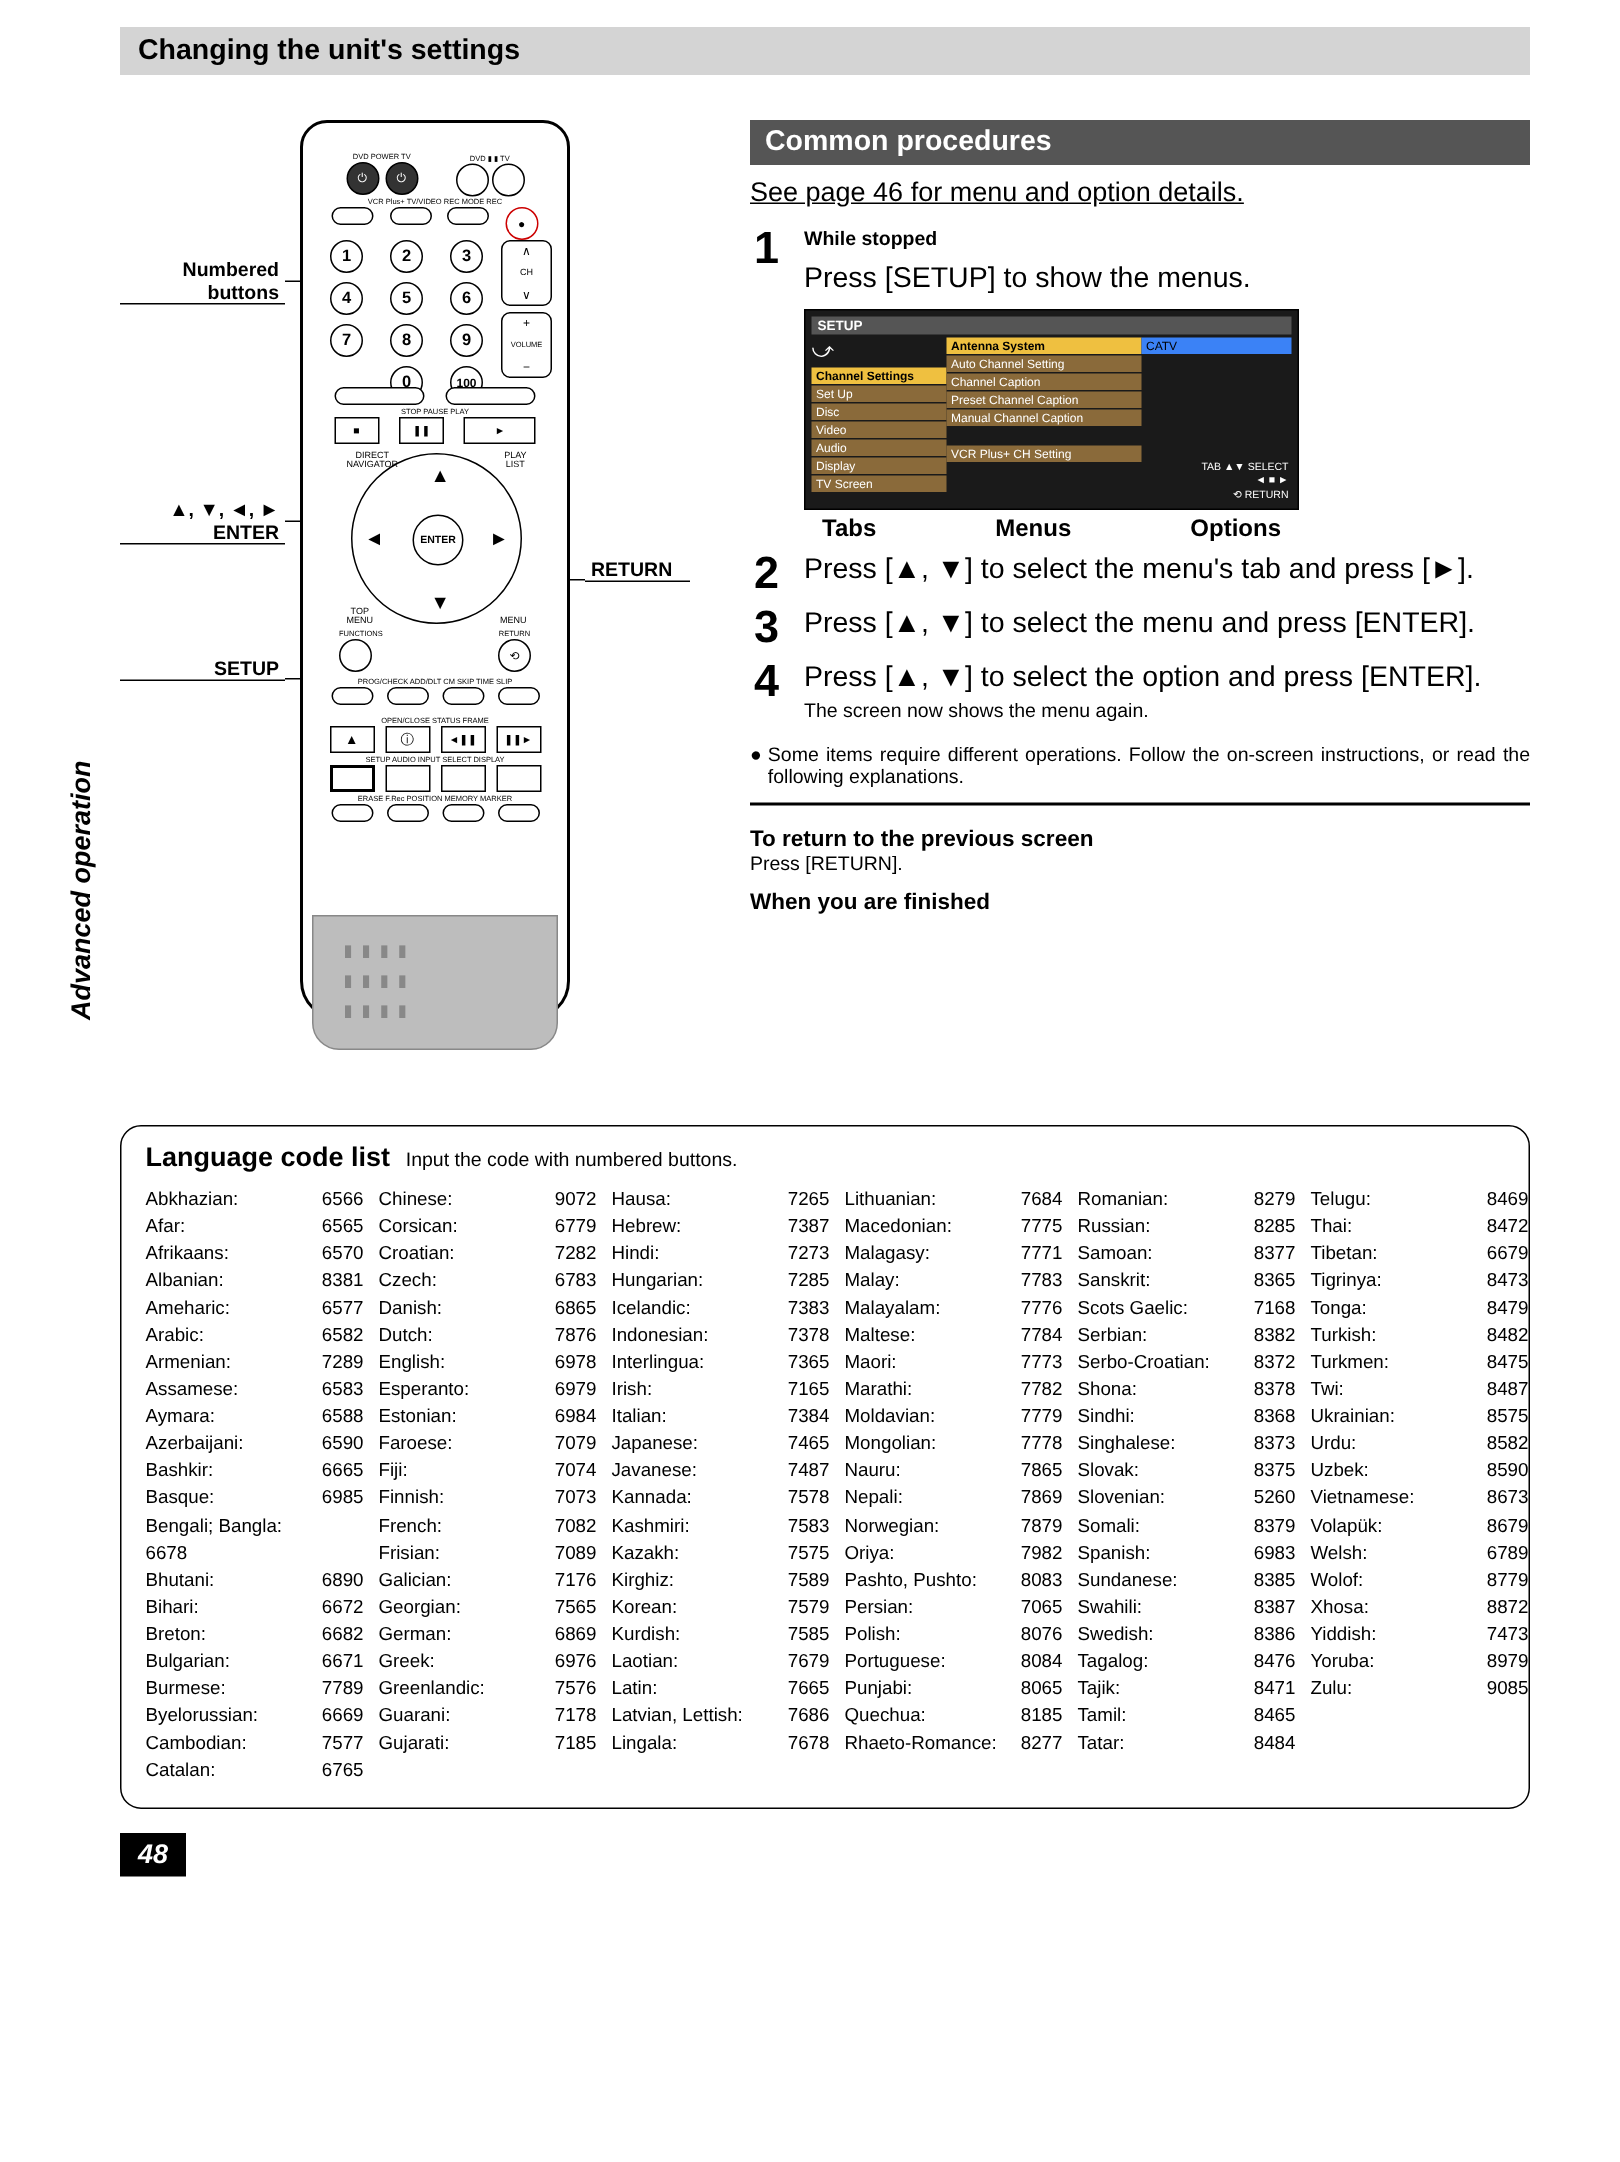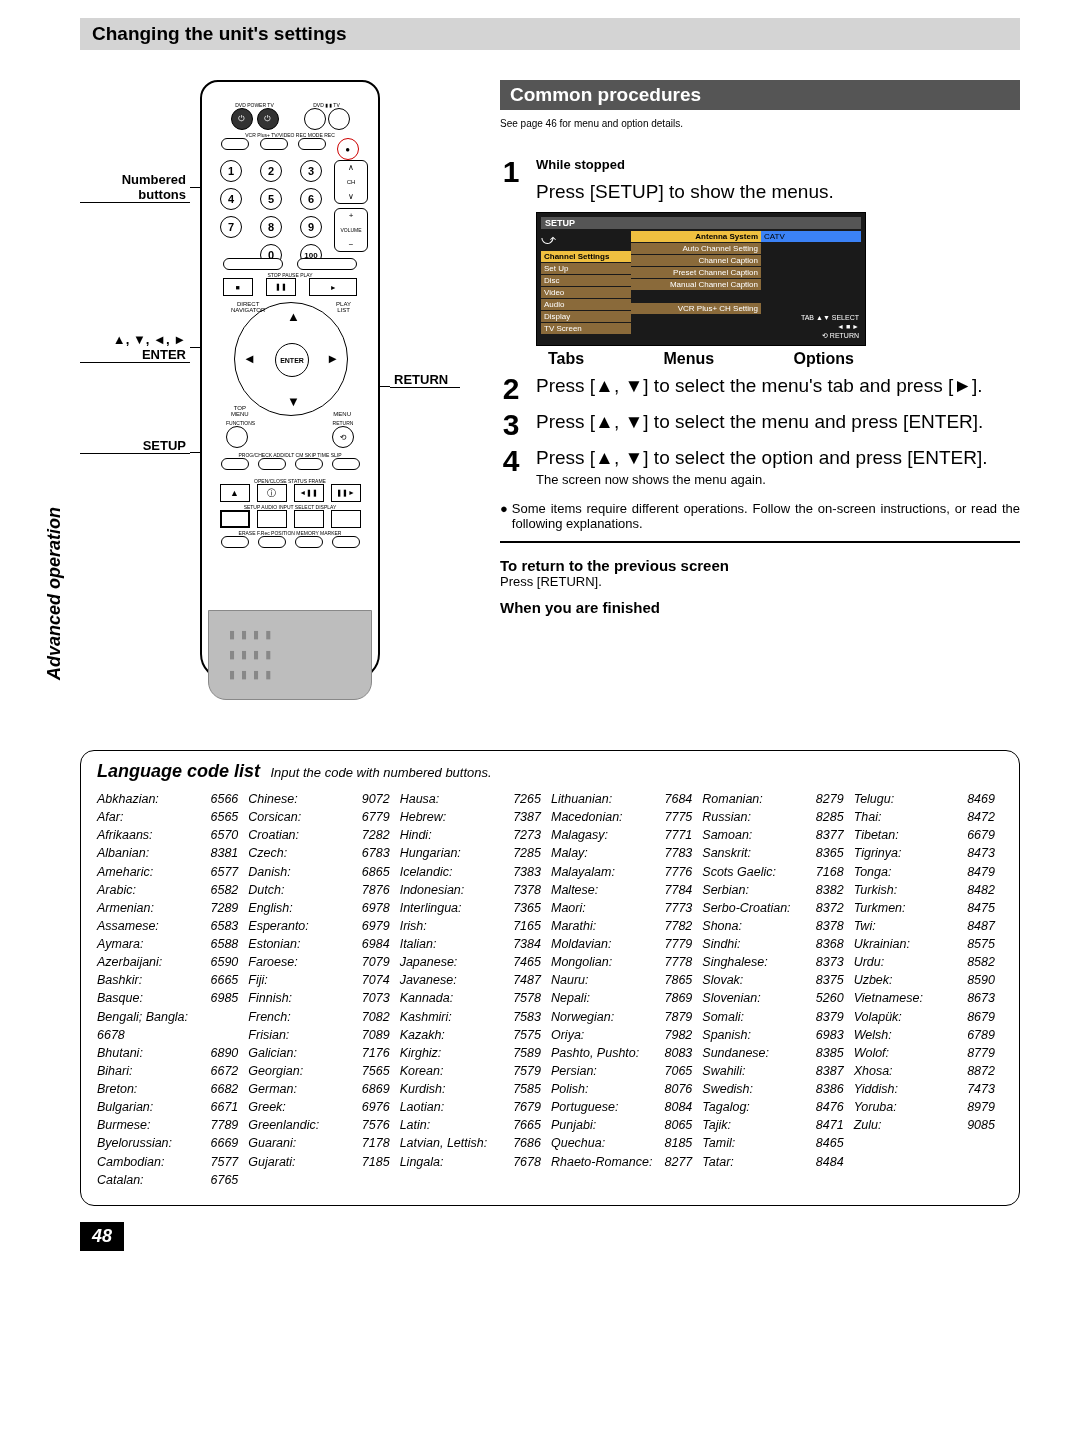--- a/index.html
+++ b/index.html
@@ -70,21 +70,21 @@
 
   
   .sidebar-label {
     position: absolute; left: 44px; top: 680px;
     transform: rotate(-90deg); transform-origin: left top;
     font-style: italic; font-weight: bold; font-size: 18px;
   }
 
   
   .section-bar { background: #555; color: #fff; font-weight: bold; font-size: 19px; padding: 4px 10px; margin-bottom: 8px; }
-  .seepage { font-size: 10px; margin-bottom: 28px; }
+  .seepage { font-size: 18px; margin-bottom: 12px; text-decoration: underline; }
   .step-row { display:flex; gap: 14px; margin-bottom: 6px; align-items:flex-start; }
   .step-num { font-size: 30px; font-weight: bold; width: 22px; text-align:center; line-height:1; }
   .step-body { flex:1; }
   .step-small { font-size: 13px; font-weight: bold; margin-bottom:8px;}
   .step-title { font-size: 19px; font-weight: normal; line-height:1.25; }
   .step-note { font-size: 13px; margin-top: 2px; }
   .bullet-note { font-size: 13px; margin: 14px 0 10px 0; display:flex; gap:4px; text-align:justify;}
   .hr { border-top: 2px solid #000; margin: 10px 0 14px 0; }
   .sub-h { font-size: 15px; font-weight: bold; margin-top: 10px; }
   .sub-p { font-size: 13px; }
@@ -92,35 +92,34 @@
   
   .osd {
     margin: 8px 0 4px 0; width: 330px; background: #1a1a1a; padding: 4px; font-size: 8px; color:#fff;
     border:1px solid #000;
   }
   .osd-title { background:#555; padding:1px 4px; font-weight:bold; margin-bottom:2px; font-size:9px;}
   .osd-row { display:flex; }
   .osd-tabs { width:90px; }
   .osd-tab { background:#8a6a3a; color:#fff; padding:1px 3px; margin-bottom:1px; font-size:8px;}
   .osd-tab.sel { background:#efc040; color:#000; font-weight:bold;}
-  .osd-menus { width:130px; padding:0 0;text-align:right;}
+  .osd-menus { width:130px; padding:0 0;}
   .osd-menu { background:#8a6a3a; padding:1px 3px; margin-bottom:1px; font-size:8px;}
   .osd-menu.hl { background:#efc040; color:#000; font-weight:bold;}
   .osd-opts { flex:1; }
   .osd-opt { background:#8a6a3a; padding:1px 3px; margin-bottom:1px; font-size:8px;}
   .osd-opt.hl { background:#3b82f6; color:#000; font-weight:normal;}
   .osd-spacer { height:12px; }
   .osd-foot { font-size:7px; text-align:right; padding:1px 2px;}
   .osd-legend { display:flex; justify-content:space-between; font-size:16px; font-weight:bold; margin-top:4px; width:330px; padding:0 12px;}
 
   
   .lang-box {
     margin-top: 30px; border: 1.5px solid #000; border-radius: 14px;
-    padding: 10px 24px 16px 16px;
-    font-style: italic;
+    padding: 10px 0 16px 16px;
   }
   .lang-title { font-size: 18px; font-weight: bold; display:inline; }
   .lang-sub { font-size: 13px; margin-left: 6px; }
   .lang-cols { display: flex; gap: 10px; margin-top: 8px; font-size: 12.5px; line-height: 1.45; }
   .lang-col { flex: 1; }
   .lang-row { display: flex; justify-content: space-between; white-space: nowrap; }
   .lang-row span:first-child { padding-right: 6px; }
 
   .page-num {
     background: #000; color: #ffffff; font-style: italic; font-weight: bold;

